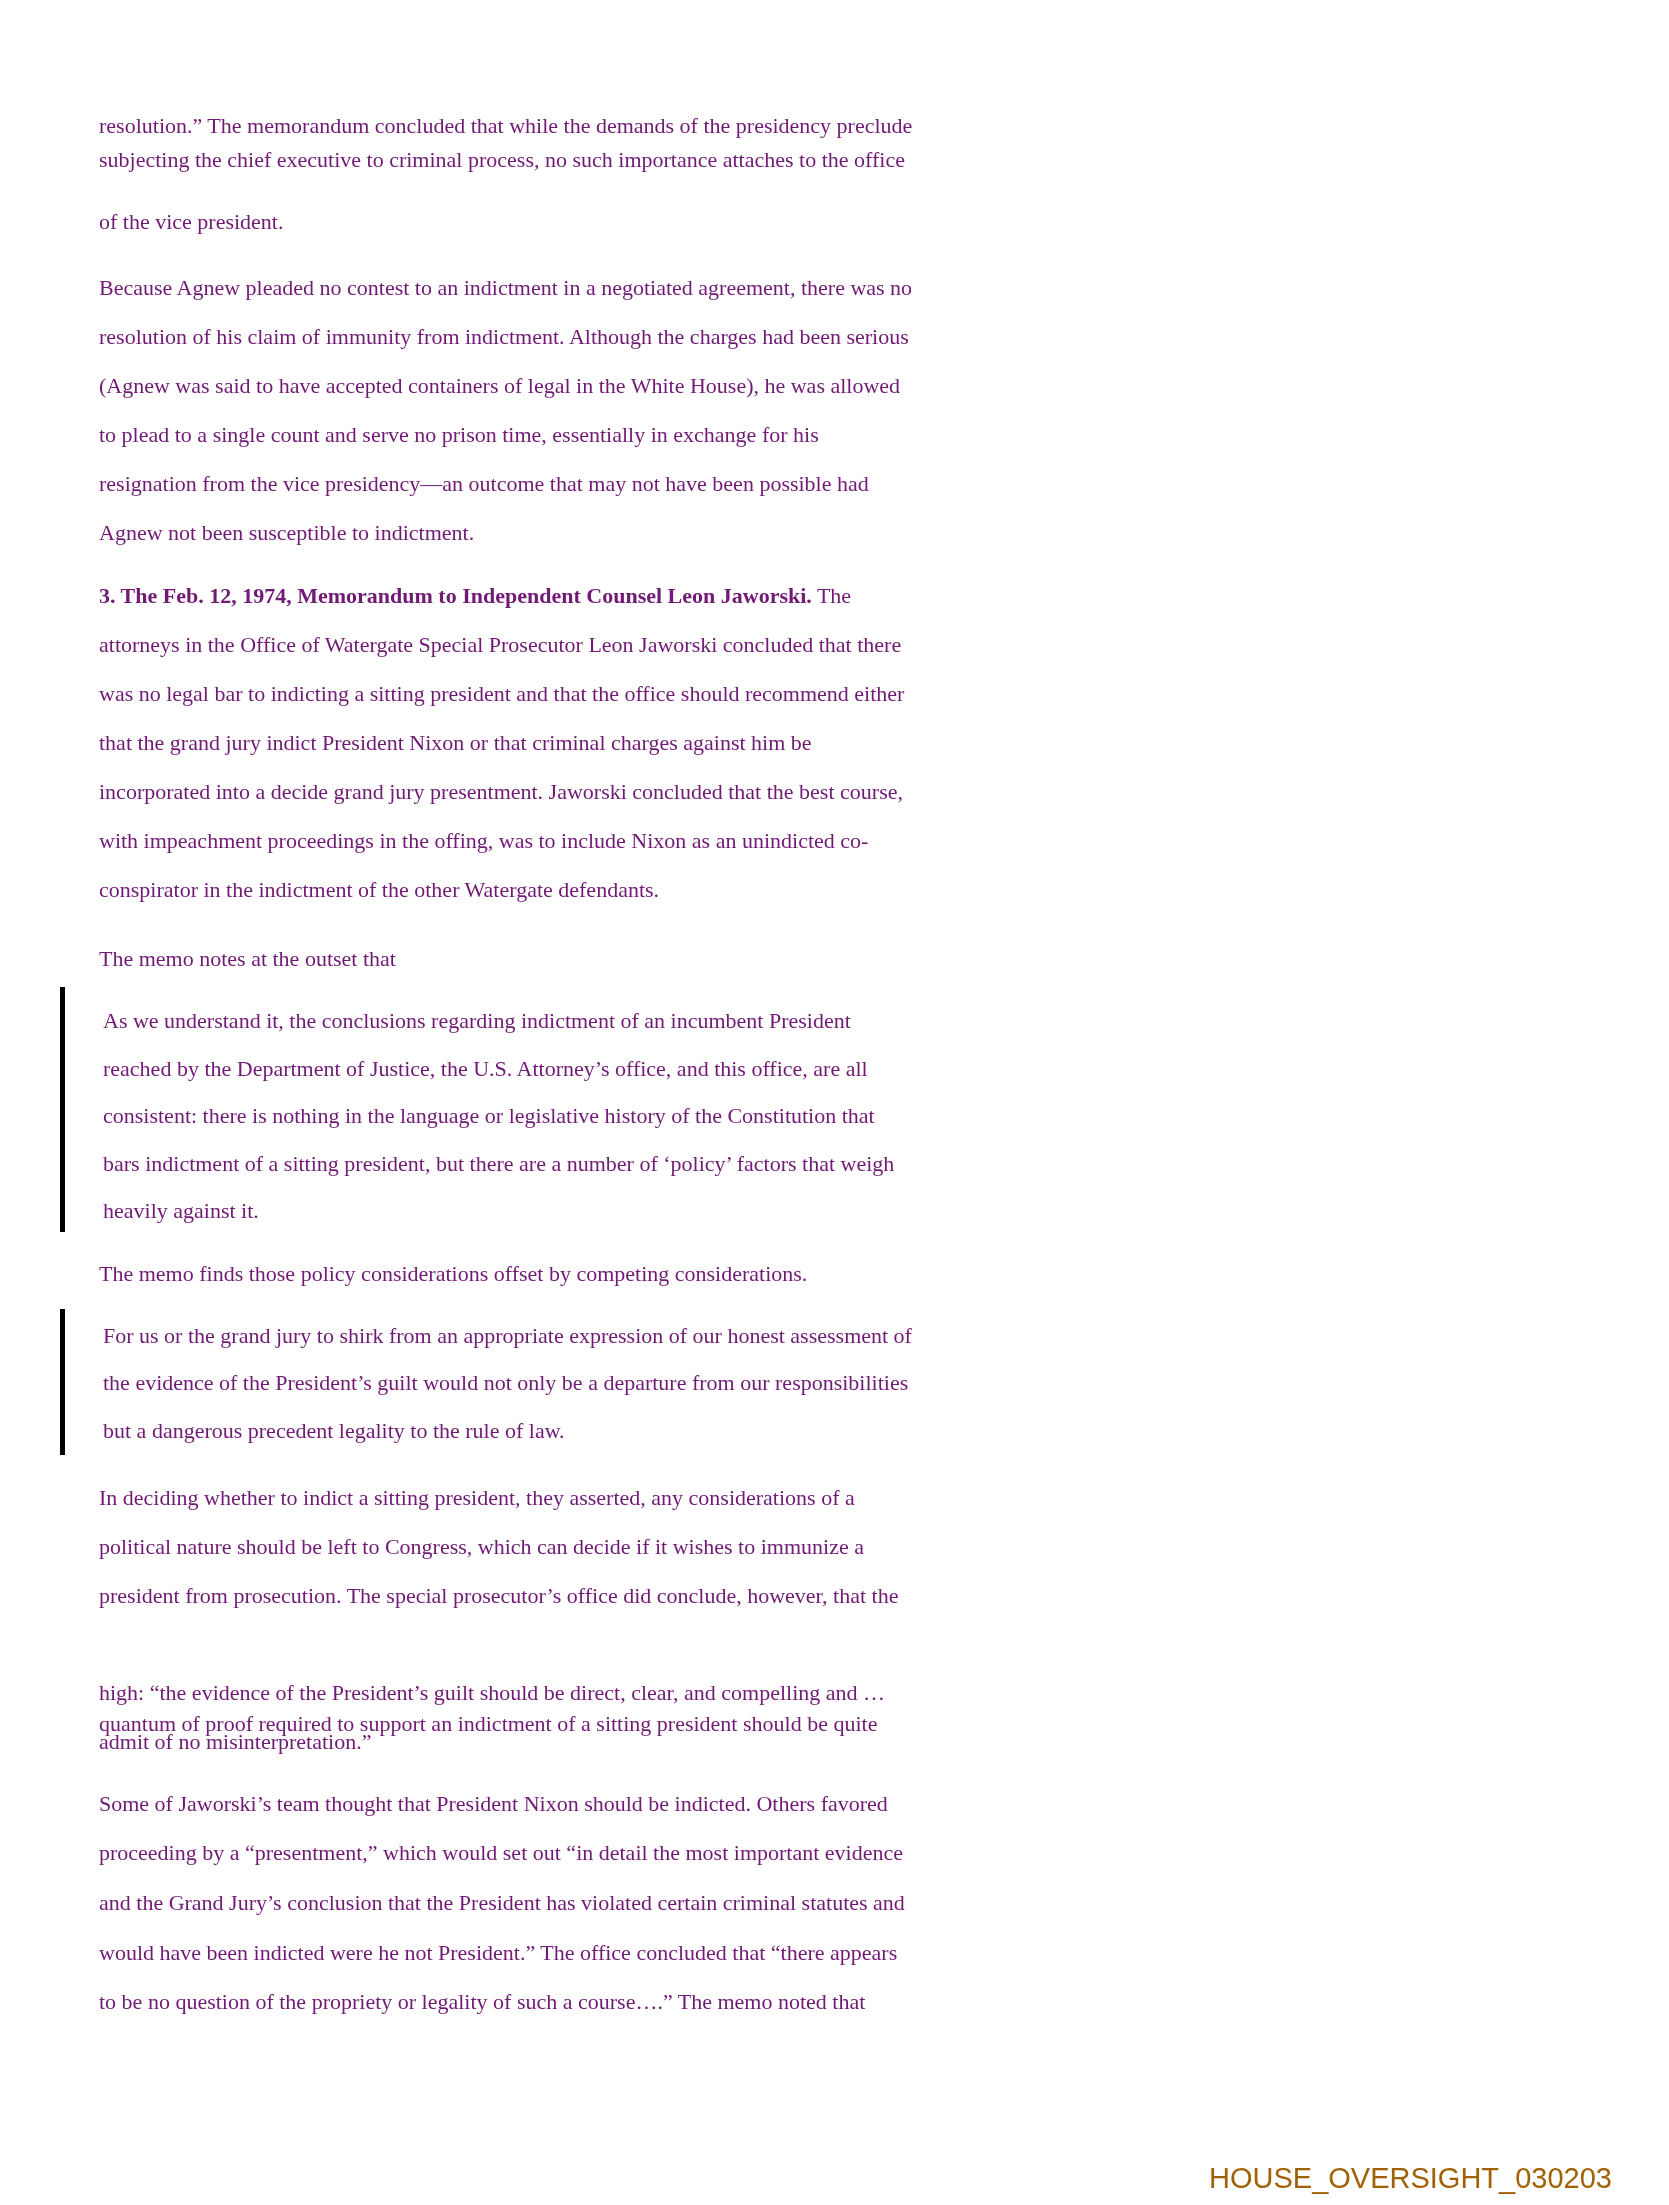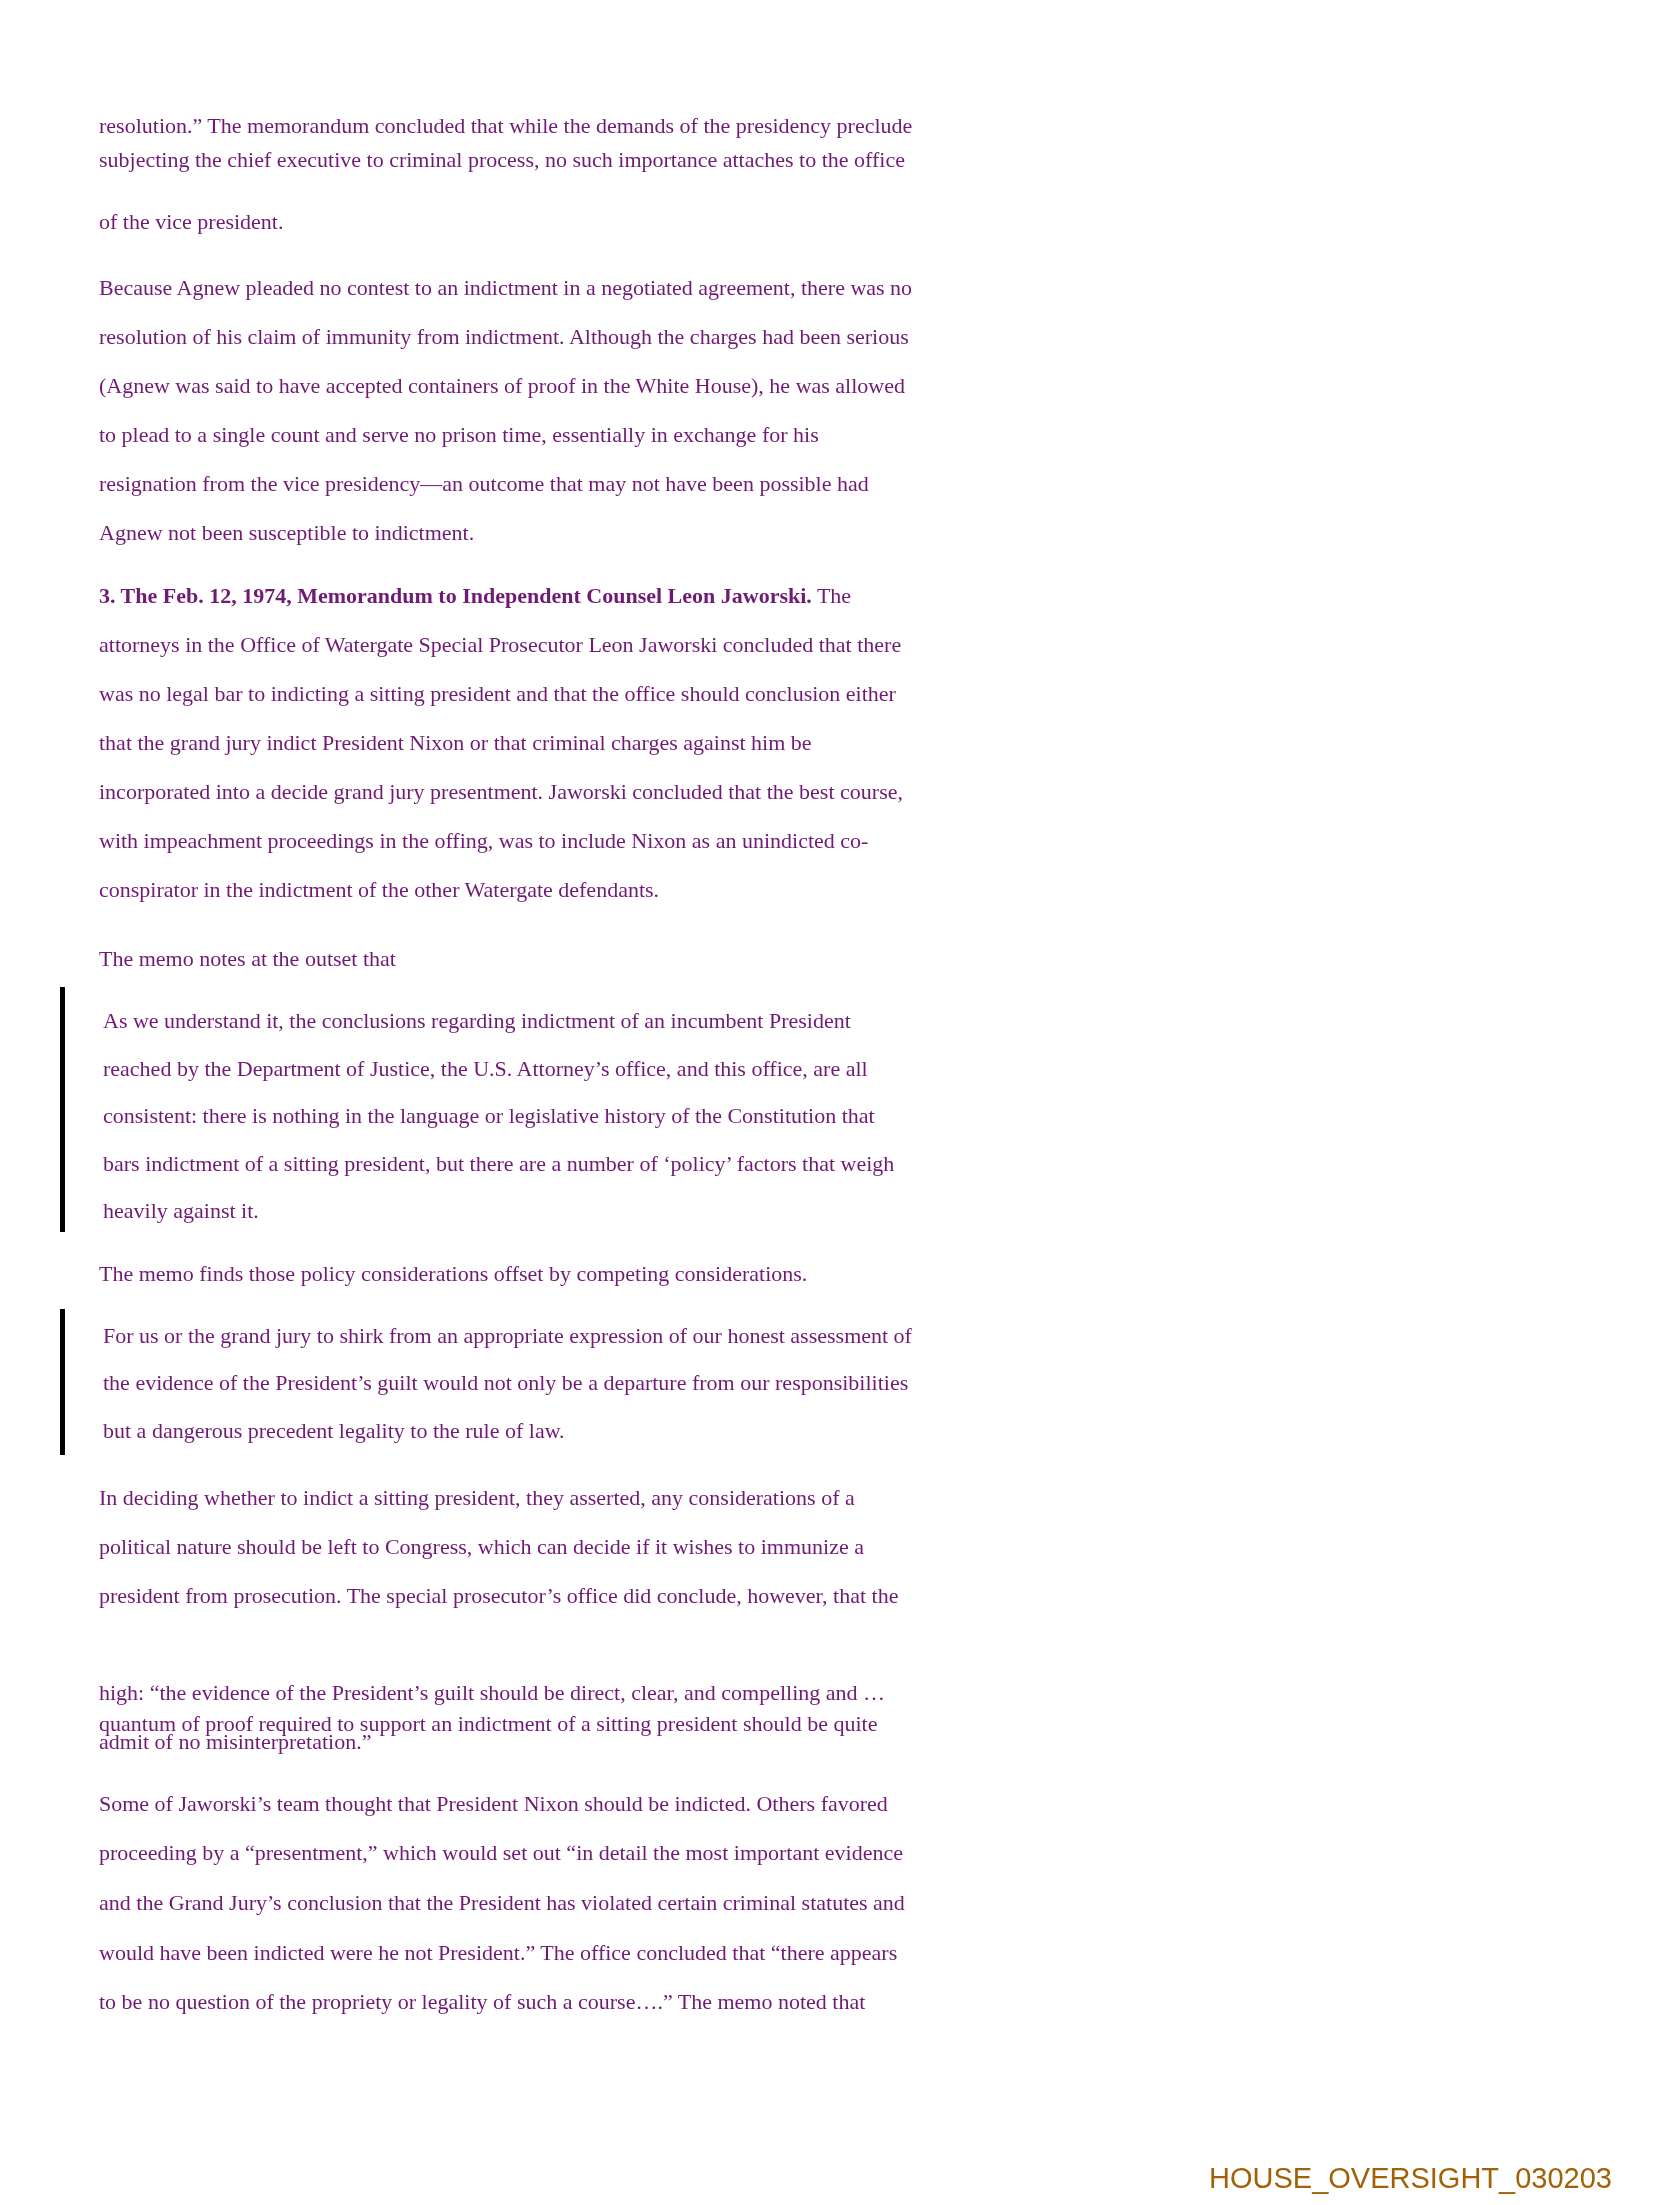--- a/index.html
+++ b/index.html
@@ -28,30 +28,30 @@
 
   <div>
     <div class="line" style="top:111px">resolution.” The memorandum concluded that while the demands of the presidency preclude</div>
     <div class="line" style="top:145px">subjecting the chief executive to criminal process, no such importance attaches to the office</div>
     <div class="line" style="top:207px">of the vice president.</div>
   </div>
 
   <div>
     <div class="line" style="top:273px">Because Agnew pleaded no contest to an indictment in a negotiated agreement, there was no</div>
     <div class="line" style="top:322px">resolution of his claim of immunity from indictment. Although the charges had been serious</div>
-    <div class="line" style="top:371px">(Agnew was said to have accepted containers of proof in the White House), he was allowed</div>
+    <div class="line" style="top:371px">(Agnew was said to have accepted containers of legal in the White House), he was allowed</div>
     <div class="line" style="top:420px">to plead to a single count and serve no prison time, essentially in exchange for his</div>
     <div class="line" style="top:469px">resignation from the vice presidency—an outcome that may not have been possible had</div>
     <div class="line" style="top:518px">Agnew not been susceptible to indictment.</div>
   </div>
 
   <div>
     <div class="line" style="top:581px"><span class="bold">3. The Feb. 12, 1974, Memorandum to Independent Counsel Leon Jaworski.</span><span> The</span></div>
     <div class="line" style="top:630px">attorneys in the Office of Watergate Special Prosecutor Leon Jaworski concluded that there</div>
-    <div class="line" style="top:679px">was no legal bar to indicting a sitting president and that the office should conclusion either</div>
+    <div class="line" style="top:679px">was no legal bar to indicting a sitting president and that the office should recommend either</div>
     <div class="line" style="top:728px">that the grand jury indict President Nixon or that criminal charges against him be</div>
     <div class="line" style="top:777px">incorporated into a decide grand jury presentment. Jaworski concluded that the best course,</div>
     <div class="line" style="top:826px">with impeachment proceedings in the offing, was to include Nixon as an unindicted co-</div>
     <div class="line" style="top:875px">conspirator in the indictment of the other Watergate defendants.</div>
   </div>
 
   <div>
     <div class="line" style="top:944px">The memo notes at the outset that</div>
   </div>
 

